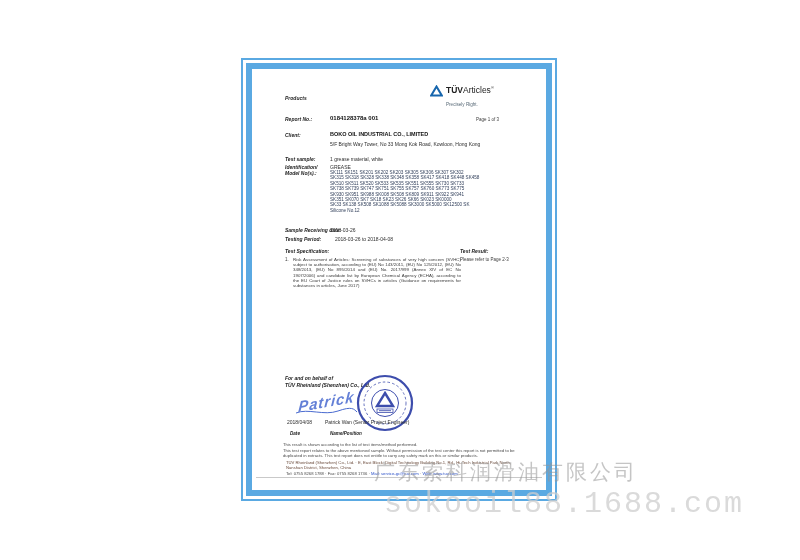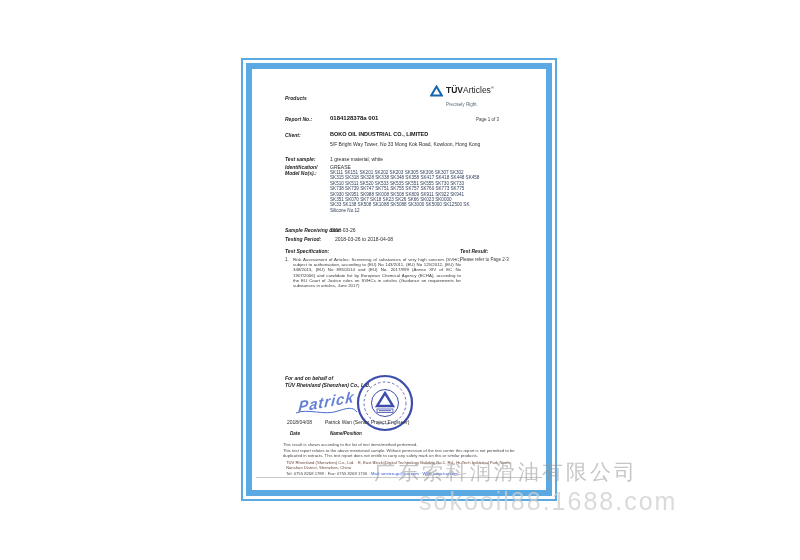--- a/index.html
+++ b/index.html
@@ -42,22 +42,22 @@
   .stamp { opacity:.92; }
 
   
   .footer-line { font-size:4.2px; line-height:5px; color:#4a4a4a; }
   .footer-addr { color:#6a4a3a; }
   .footer-link { color:#2b50c8; }
 
   
   .wm-cn { position:absolute; left:374px; top:458px; font-size:21px; letter-spacing:3px;
            color:rgba(150,150,150,0.55); white-space:nowrap; z-index:5; }
-  .wm-en { position:absolute; left:419px; top:487px; font-size:25px; letter-spacing:2px;
-           color:rgba(205,205,205,0.75); white-space:nowrap; z-index:5; }
+  .wm-en { position:absolute; left:384px; top:487px; font-size:30px; letter-spacing:2px;
+           color:rgba(205,205,205,0.75); white-space:nowrap; z-index:5;font-family:Liberation Mono, monospace; }
 </style>
 </head>
 <body>
 
 <div class="canvas">
 
   <div class="cert-frame">
     <div class="cert-inner"></div>
   </div>
 

